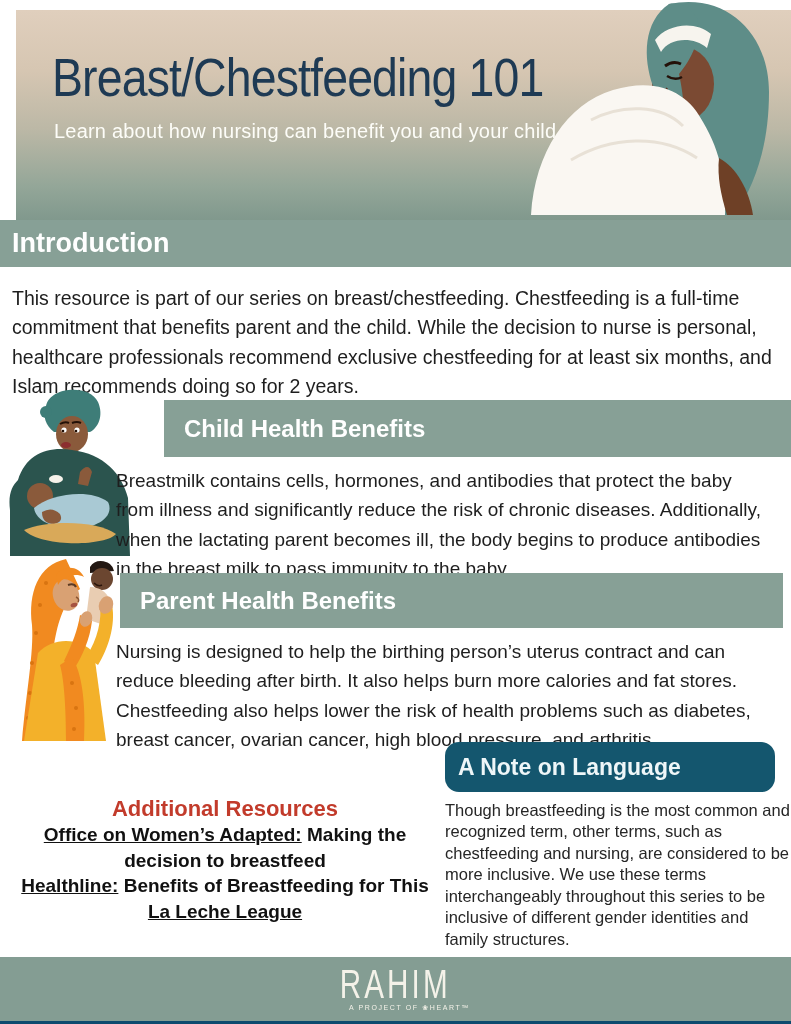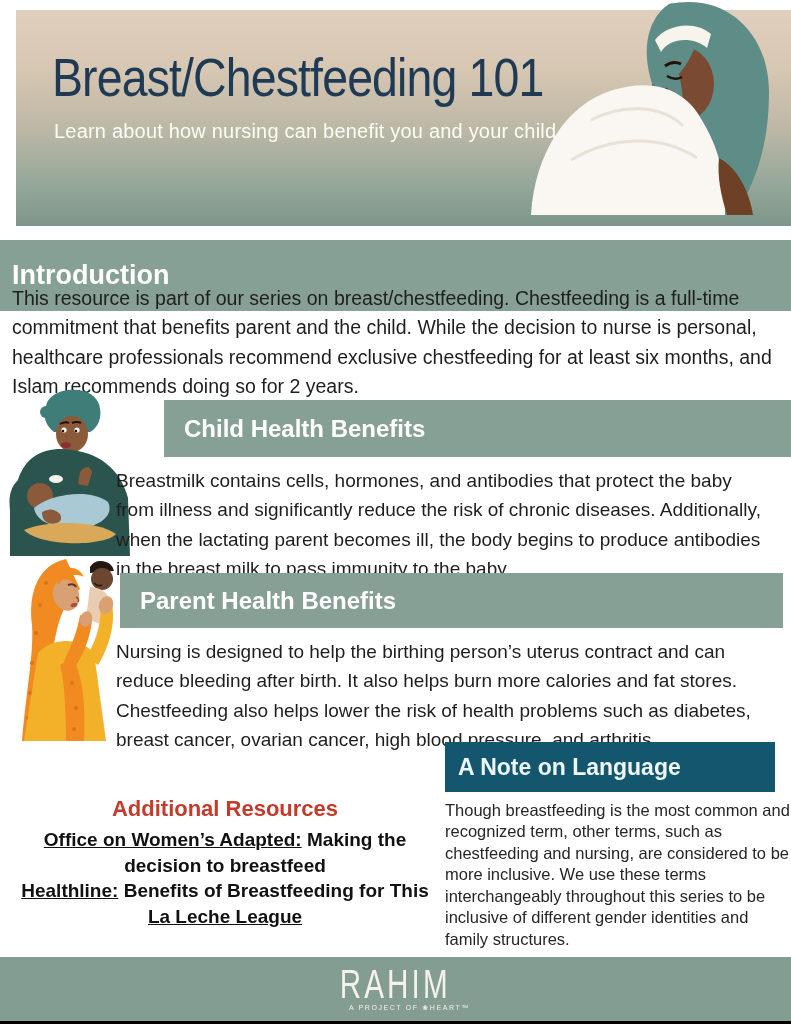--- a/index.html
+++ b/index.html
@@ -23,22 +23,22 @@
   .header-attribution {
     position:absolute; left:38px; top:155px;
     font-size:18px; font-weight:700; color:#ffffff; white-space:nowrap;
   }
   .header-illu-wrap {
     position:absolute; right:0; top:0; width:260px; height:215px; overflow:hidden;
   }
 
   
   .intro-band {
-    position:absolute; left:0; top:220px; width:791px; height:71px;
-    background:#87a096; display:flex; align-items:center;margin-top:20px;
+    position:absolute; left:0; top:220px; width:791px; height:47px;
+    background:#87a096; display:flex; align-items:center;
   }
   .intro-band .band-label { padding-left:12px; font-size:27px; font-weight:700; color:#ffffff; }
 
   .intro-paragraph {
     position:absolute; left:12px; top:284px; width:768px;
     font-size:19.5px; line-height:1.5; color:#1e1e1e;
   }
 
   
   .benefit-banner {
@@ -53,40 +53,40 @@
   #child-text  { top:466px; width:650px; }
   #parent-text { top:637px; width:655px; }
 
   .side-illu { position:absolute; left:6px; }
   #child-illu  { top:384px; width:126px; height:172px; }
   #parent-illu { top:553px; width:126px; height:188px; }
 
   
   .note-header {
     position:absolute; left:445px; top:742px; width:330px; height:50px;
-    background:#14566e; display:flex; align-items:center;
+    background:#14566e; display:flex; align-items:center;border-radius:14px;
   }
   .note-header .band-label { padding-left:13px; font-size:23px; font-weight:700; color:#eef6f8; }
   .note-body {
     position:absolute; left:445px; top:800px; width:345px;
     font-size:16.5px; line-height:1.3; color:#262626;
   }
 
   
   .resources {
     position:absolute; left:15px; top:796px; width:420px; text-align:center;
   }
-  .resources-title { font-size:22px; font-weight:700; color:#c23b2b; margin-bottom:5px; }
+  .resources-title { font-size:22px; font-weight:700; color:#c23b2b; }
   .resource-line { font-size:19px; font-weight:700; color:#111111; line-height:1.35; }
   .resource-link { text-decoration:underline; cursor:pointer; }
 
   
   .footer {
     position:absolute; left:0; top:957px; width:791px; height:67px;
-    background:#849d93; border-bottom:3px solid #000000;
+    background:#849d93; border-bottom:3px solid #0c4a6e;
     display:flex; flex-direction:column; align-items:center; justify-content:center;
   }
   .rahim-logo {
     color:#f4f2e9; font-size:38px; line-height:0.95; font-weight:400;
     letter-spacing:4px; transform:scale(0.78,1.05); transform-origin:center;
   }
   .rahim-tagline {
     color:#f4f2e9; font-size:7px; letter-spacing:1.6px; margin-top:2px;
     transform:translateX(14px);
   }

